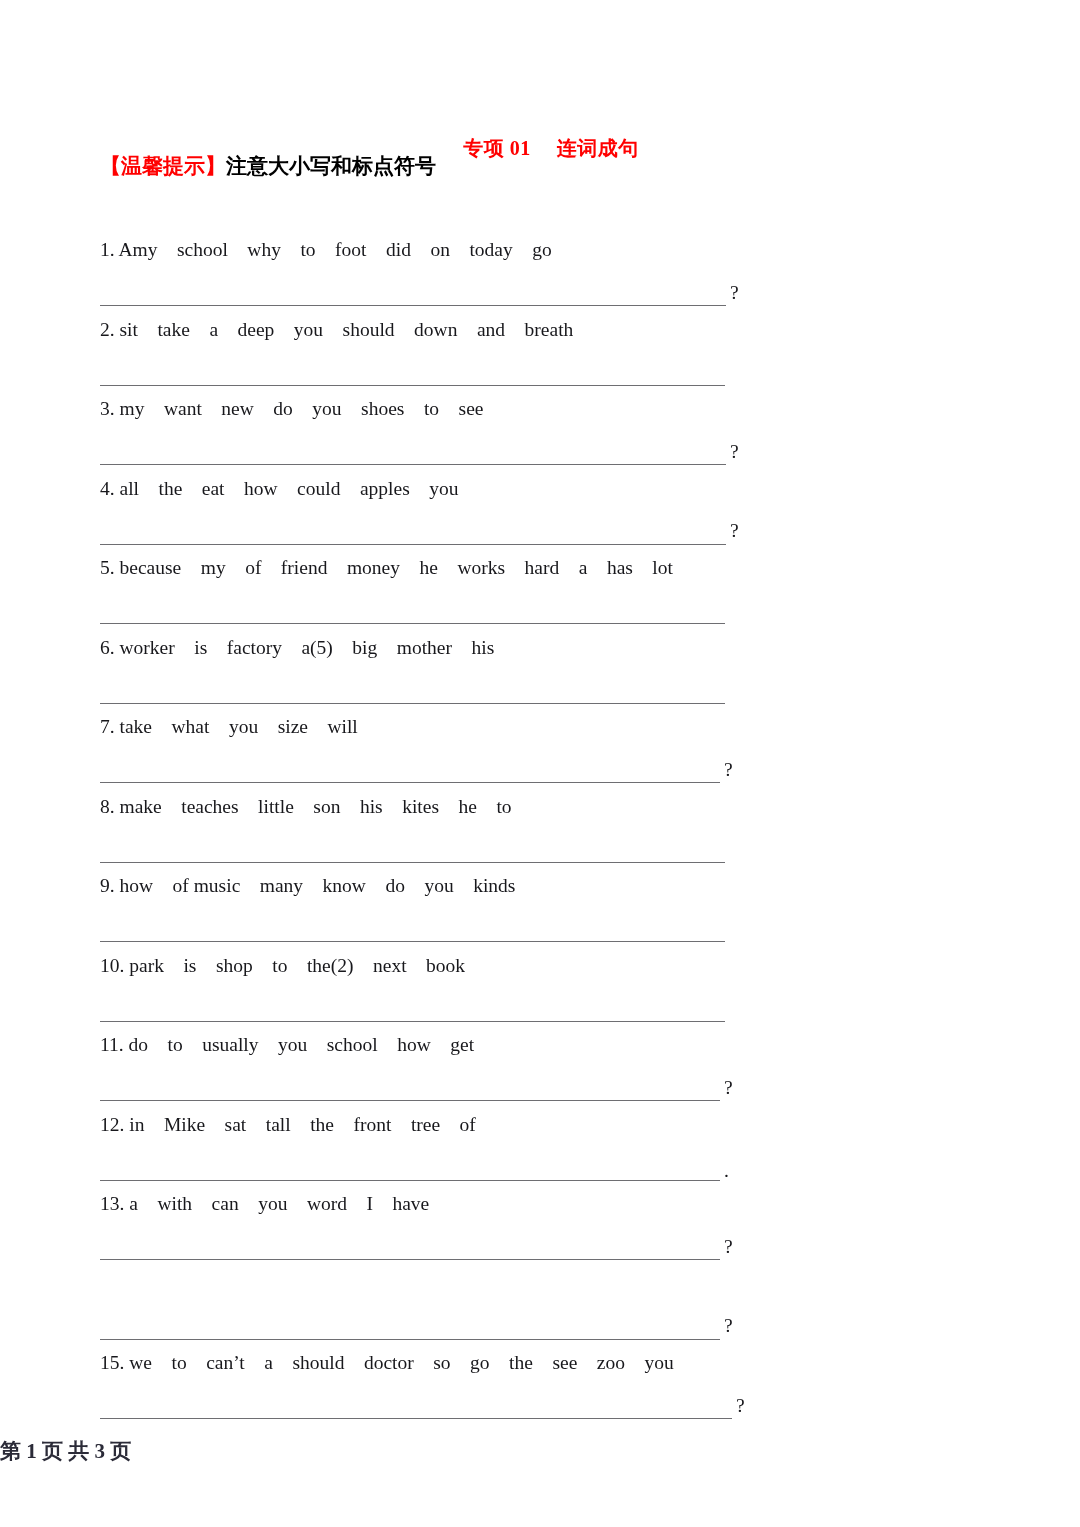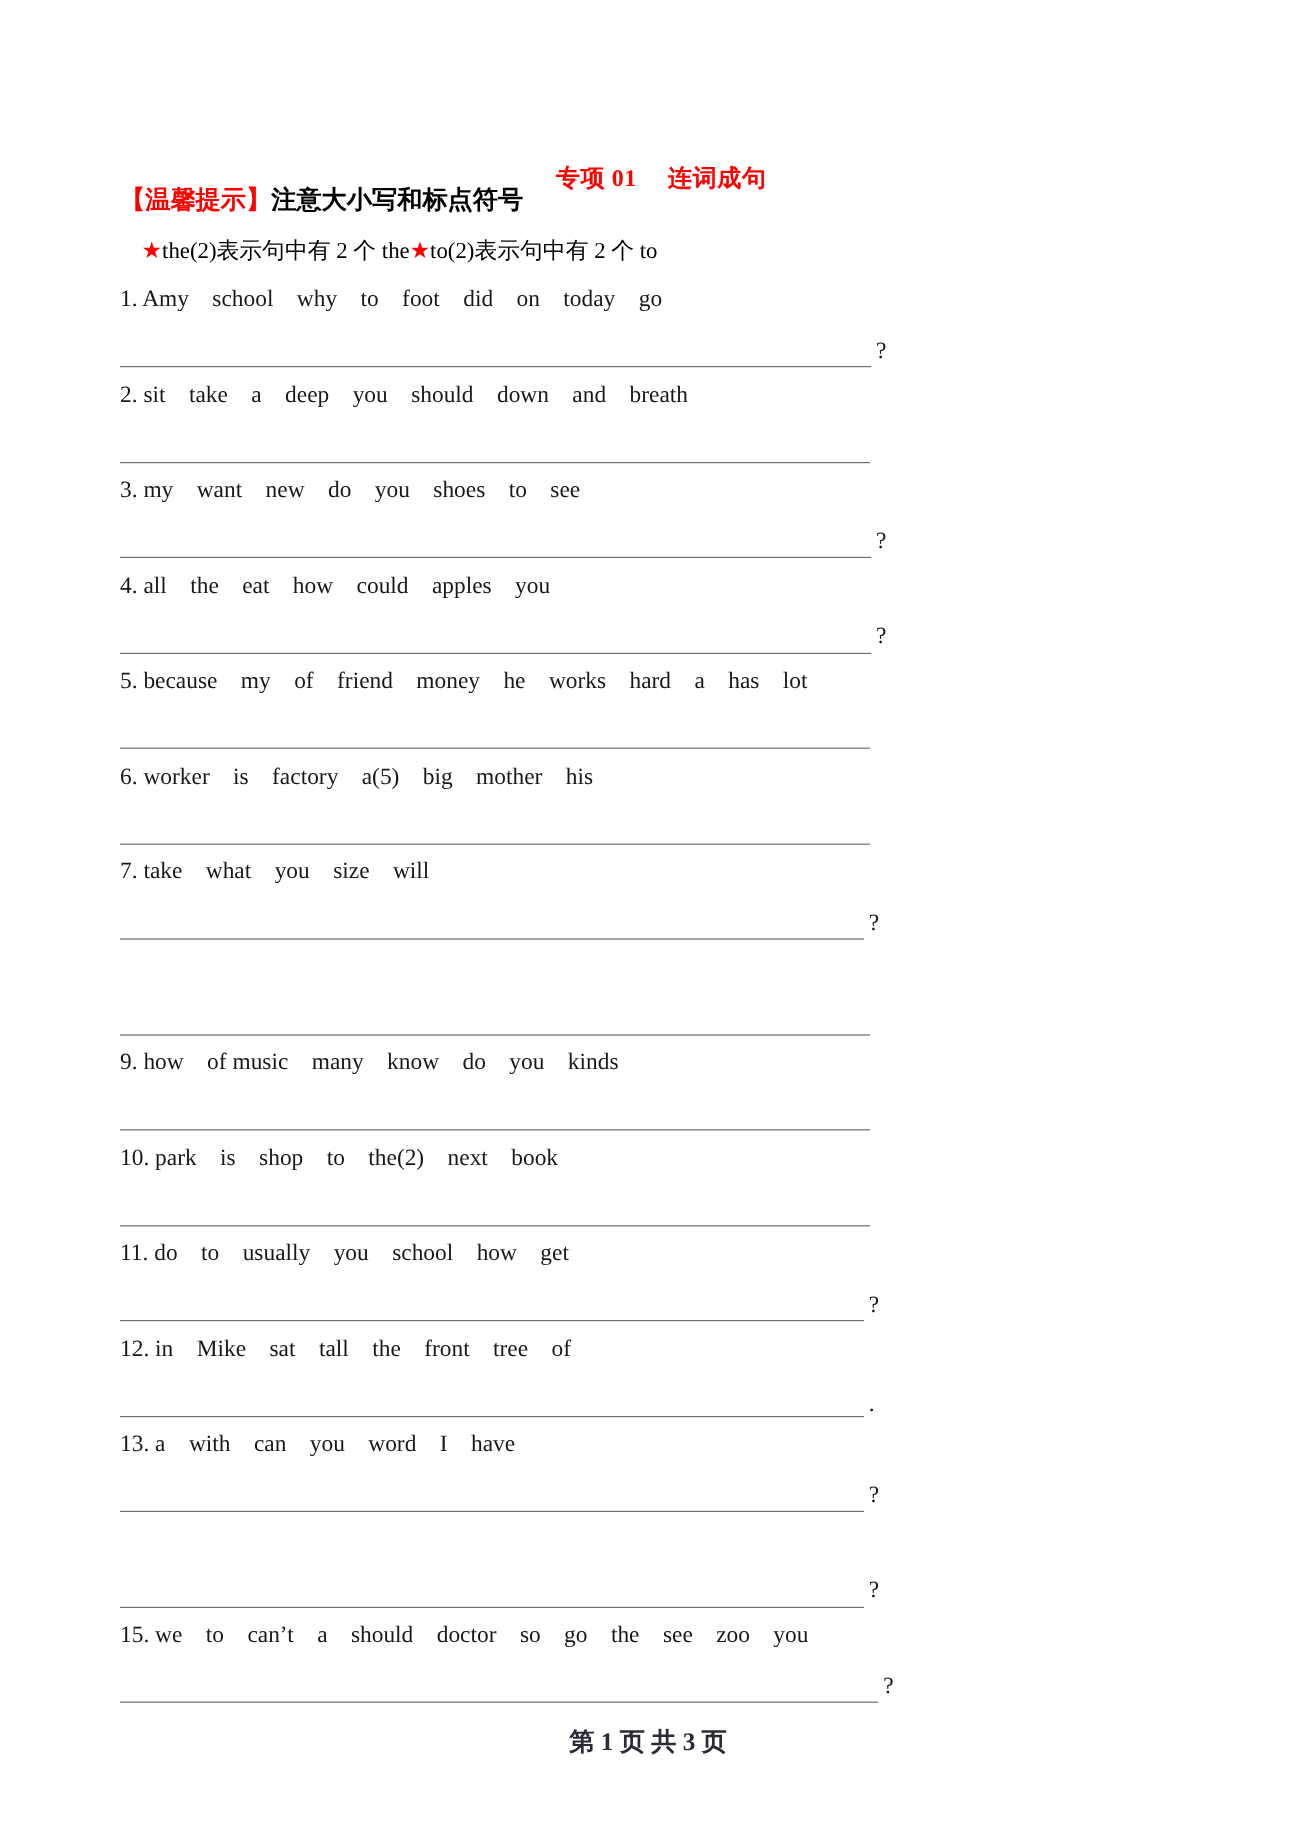--- a/index.html
+++ b/index.html
@@ -111,44 +111,41 @@
     color: #18181c;
     white-space: pre;
   }
 
   
   .footer {
     position: absolute;
     top: 1437px;
     left: 0;
     width: 1080px;
-    text-align: center;
+    text-align: left;
     font-size: 21px;
     font-weight: bold;
     color: #2b2b38;
     font-family: "Liberation Serif", "DejaVu Serif", serif;
     white-space: pre;
   }
 </style>
 </head>
 <body>
 
 <div class="page">
 
   <div class="doc-title">
     <span>专项 01</span><span class="title-sep"></span><span>连词成句</span>
   </div>
 
   <div class="tip-line">
     <span class="tip-red">【温馨提示】</span><span class="tip-black">注意大小写和标点符号</span>
   </div>
 
-  <div class="star-line">
-    <span class="star">★</span><span>the(2)表示句中有 2 个 the</span><span class="star">★</span><span>to(2)表示句中有 2 个 to</span>
-  </div>
 
   <div class="q-list" id="q-list">
       <div class="q-item">
         <div class="q-words"><span>1.</span> <span>Amy    school    why    to    foot    did    on    today    go</span></div>
         <div class="q-answer" style="left: 100px; width: 648px;">
           <div class="q-rule" style="width: 626px;"></div>
           <span class="q-mark" style="left: 630px;">?</span>
         </div>
       </div>
       <div class="q-item">
@@ -184,20 +181,21 @@
         </div>
       </div>
       <div class="q-item">
         <div class="q-words"><span>7.</span> <span>take    what    you    size    will</span></div>
         <div class="q-answer" style="left: 100px; width: 642px;">
           <div class="q-rule" style="width: 620px;"></div>
           <span class="q-mark" style="left: 624px;">?</span>
         </div>
       </div>
       <div class="q-item">
+        <div class="q-words"><span>8.</span> <span>make    teaches    little    son    his    kites    he    to</span></div>
         <div class="q-answer" style="left: 100px; width: 647px;">
           <div class="q-rule" style="width: 625px;"></div>
         </div>
       </div>
       <div class="q-item">
         <div class="q-words"><span>9.</span> <span>how    of music    many    know    do    you    kinds</span></div>
         <div class="q-answer" style="left: 100px; width: 647px;">
           <div class="q-rule" style="width: 625px;"></div>
         </div>
       </div>

